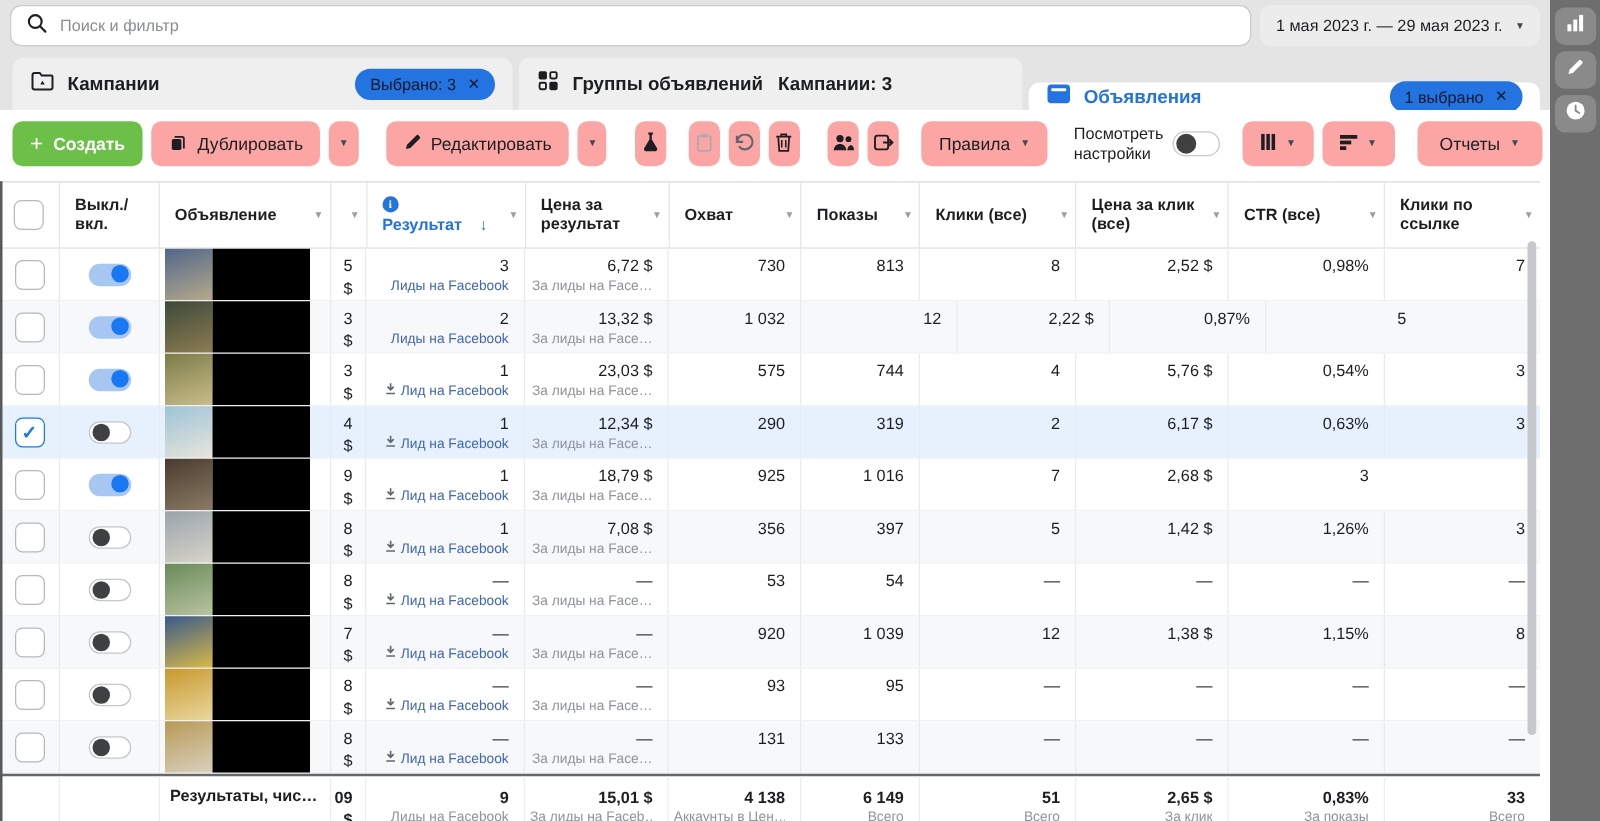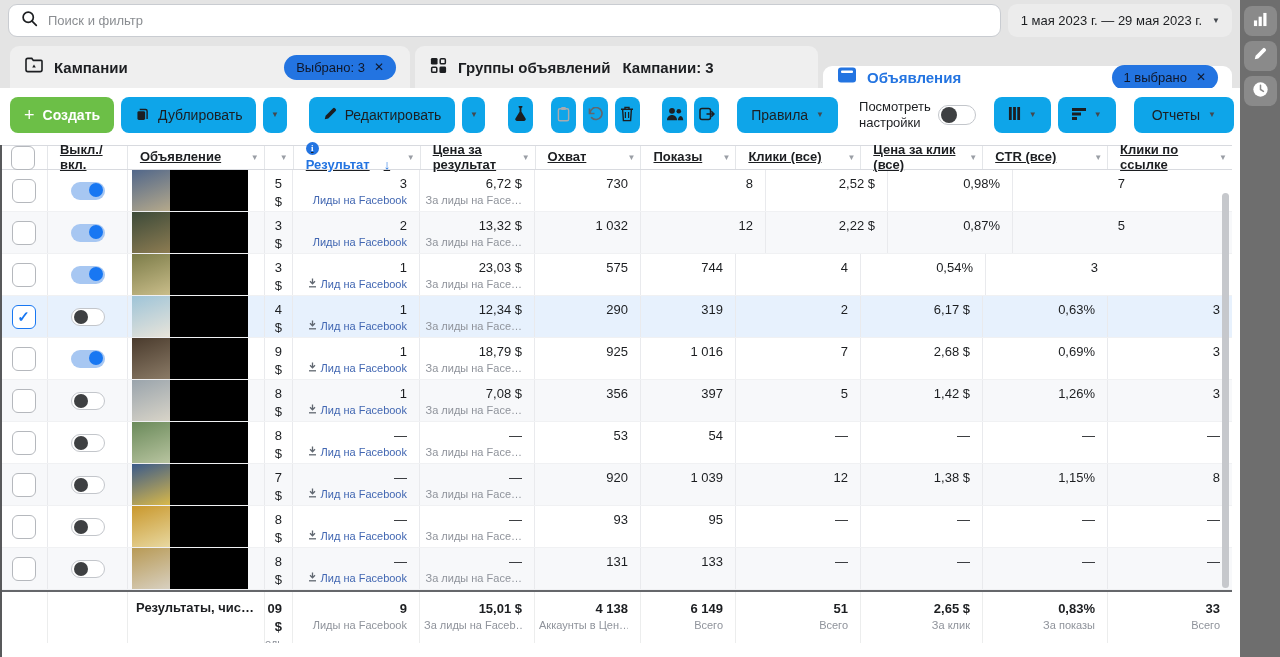--- a/index.html
+++ b/index.html
@@ -27,21 +27,21 @@
   .tab-context { font-size:15px; font-weight:700; margin-left:2px; }
   .badge { margin-left:auto; background:#2374e1; color:#0f172a; font-size:13px; border-radius:15px;
     padding:5px 12px; display:flex; align-items:center; gap:9px; cursor:pointer; }
   .badge .x { font-size:12px; line-height:1; }
 
   
   .content { position:absolute; top:88px; left:0; width:1240px; height:569px; background:#fff; }
 
   
   .toolbar { position:absolute; top:9px; left:10px; right:6px; height:36px; display:flex; align-items:center; gap:7px; }
-  .btn { height:36px; border-radius:8px; background:#0ea5e9; display:inline-flex; align-items:center;
+  .btn { height:36px; border-radius:8px; background:#fca5a5; display:inline-flex; align-items:center;
     gap:8px; padding:0 14px; font-size:14px; color:#1c1e21; cursor:pointer; white-space:nowrap; }
   .btn.green { background:#6cbf47; color:#fff; font-weight:700; }
   .btn.green .plus { font-size:18px; font-weight:400; line-height:1; }
   .btn.drop { width:34px; padding:0; justify-content:center; }
   .btn.iconbtn { width:37px; padding:0; justify-content:center; }
   .settings-label { font-size:13px; line-height:1.25; margin-left:14px; color:#1c1e21; width:76px; }
   .spacer-s { width:6px; } .spacer-m { width:12px; }
 
   .toggle { position:relative; border-radius:11px; cursor:pointer; flex:none; }
   .toggle .knob { position:absolute; border-radius:50%; top:1px; }
@@ -49,21 +49,21 @@
   .toggle.big .knob { width:16px; height:16px; }
   .toggle.small { width:34px; height:18px; }
   .toggle.small .knob { width:14px; height:14px; }
   .toggle.on { background:#a7c7f2; }
   .toggle.on .knob { right:2px; background:#1877f2; }
   .toggle.off { background:#fff; border:1px solid #c3c6cb; }
   .toggle.off .knob { left:2px; top:1px; background:#3e4042; }
 
   
   .table { position:absolute; top:57px; left:0; width:1232px; }
-  .thead { display:flex; height:25px; border-top:1px solid #d8dadf; border-bottom:1px solid #d8dadf;text-decoration:underline; }
+  .thead { display:flex; height:54px; border-top:1px solid #d8dadf; border-bottom:1px solid #d8dadf; }
   .thead > div { border-right:1px solid #e4e6e9; display:flex; align-items:center; position:relative;
     padding:0 16px 0 12px; font-size:13px; font-weight:700; line-height:1.15; }
   .thead .hcaret { position:absolute; right:5px; top:50%; transform:translateY(-50%); font-size:8px; color:#9a9ea5; }
   .c1{width:48px;} .c2{width:80px;} .c3{width:137px;} .c4{width:28px;} .c5{width:127px;}
   .c6{width:115px;} .c7{width:106px;} .c8{width:95px;} .c9{width:125px;} .c10{width:122px;}
   .c11{width:125px;} .c12{width:124px; border-right:none !important;}
   .thead .c1 { justify-content:center; padding:0; }
   .result-head { display:flex; flex-direction:column; gap:3px; justify-content:center; }
   .info-ic { width:13px; height:13px; border-radius:50%; background:#2374e1; color:#fff; font-size:9px;
     font-weight:700; display:flex; align-items:center; justify-content:center; font-family:"Liberation Serif",serif; }
@@ -364,20 +364,21 @@
       <div class="note blue">
 
         <span>Лиды на Facebook</span>
       </div>
     </div>
     <div class="c6 num">
               <div>6,72 $</div>
               <div class="note">За лиды на Face…</div>
             </div>
     <div class="c7 num">730</div>
+    <div class="c8 num">813</div>
     <div class="c9 num">8</div>
     <div class="c10 num">2,52 $</div>
     <div class="c11 num">0,98%</div>
     <div class="c12 num">7</div>
   </div>
 
   <div class="trow alt">
     <div class="c1">
               <span class="cb"></span>
             </div>
@@ -439,20 +440,21 @@
         <span>Лид на Facebook</span>
       </div>
     </div>
     <div class="c6 num">
               <div>23,03 $</div>
               <div class="note">За лиды на Face…</div>
             </div>
     <div class="c7 num">575</div>
     <div class="c8 num">744</div>
     <div class="c9 num">4</div>
+    <div class="c10 num">5,76 $</div>
     <div class="c11 num">0,54%</div>
     <div class="c12 num">3</div>
   </div>
 
   <div class="trow sel">
     <div class="c1">
               <span class="cb checked">
                 <span class="tick">✓</span>
               </span>
             </div>
@@ -521,21 +523,20 @@
       </div>
     </div>
     <div class="c6 num">
               <div>18,79 $</div>
               <div class="note">За лиды на Face…</div>
             </div>
     <div class="c7 num">925</div>
     <div class="c8 num">1 016</div>
     <div class="c9 num">7</div>
     <div class="c10 num">2,68 $</div>
-    <div class="c11 num">0,69%</div>
     <div class="c12 num">3</div>
   </div>
 
   <div class="trow alt">
     <div class="c1">
               <span class="cb"></span>
             </div>
     <div class="c2">
               <span class="toggle small off">
                 <span class="knob"></span>

